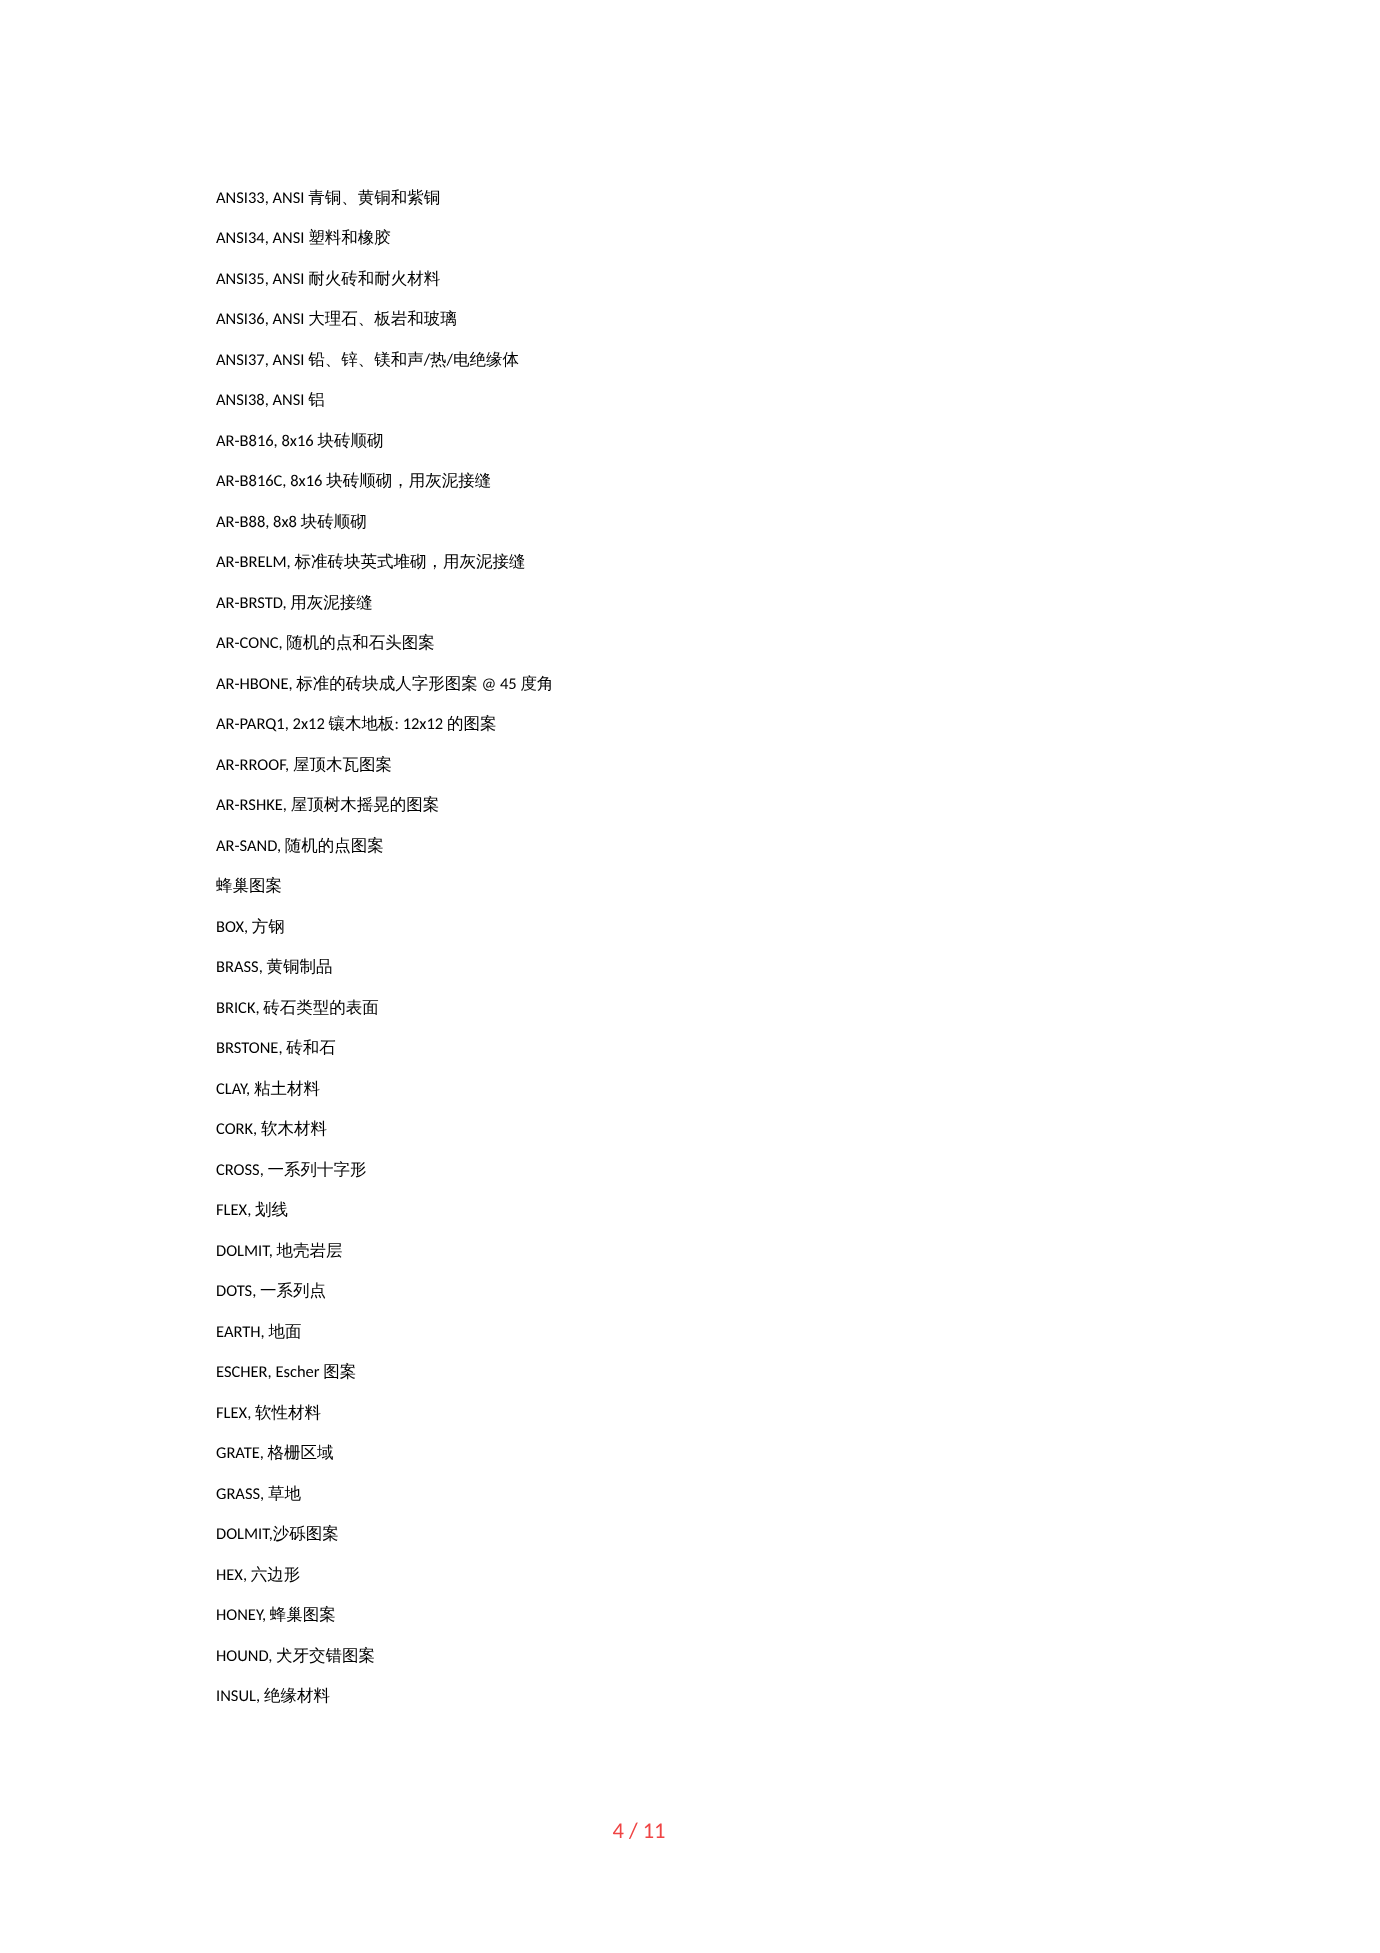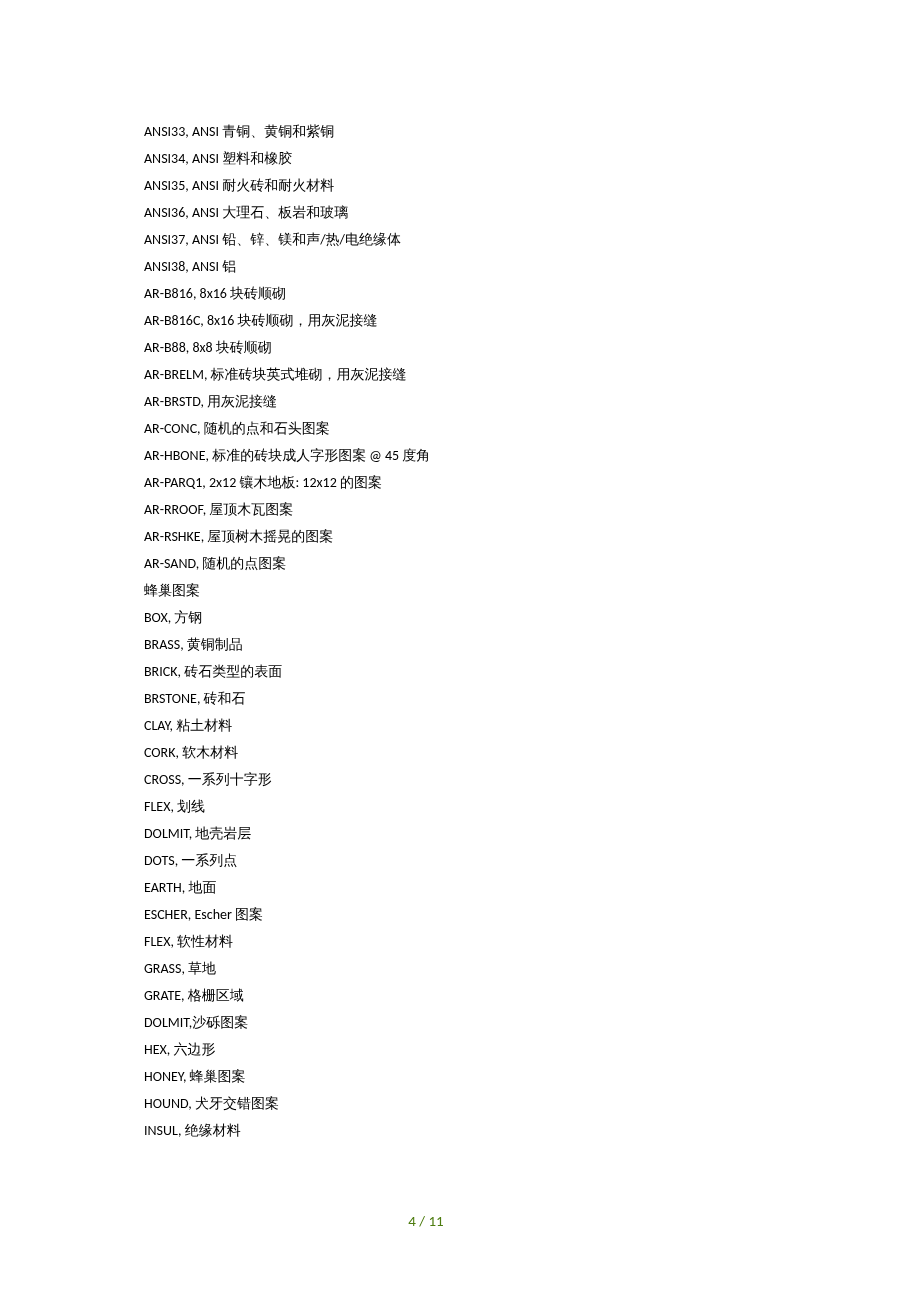--- a/index.html
+++ b/index.html
@@ -10,32 +10,32 @@
     width: 920px;
     height: 1302px;
     position: relative;
     color: #000000;
   }
   .page {
     padding: 118px 0 0 144px;
     box-sizing: border-box;
   }
   .line {
-    font-size: 14px;
+    font-size: 11px;
     line-height: 27px;
     white-space: pre;
   }
   .footer {
     position: absolute;
     bottom: 72px;
     left: 0;
     width: 852px;
     text-align: center;
     font-size: 15px;
-    color: #4d7c0f;
+    color: #ef4444;
   }
 </style>
 </head>
 <body>
 
 <div class="page">
   <div id="lines-container">
       <div class="line">ANSI33, ANSI 青铜、黄铜和紫铜</div>
       <div class="line">ANSI34, ANSI 塑料和橡胶</div>
       <div class="line">ANSI35, ANSI 耐火砖和耐火材料</div>
@@ -60,22 +60,22 @@
       <div class="line">BRSTONE, 砖和石</div>
       <div class="line">CLAY, 粘土材料</div>
       <div class="line">CORK, 软木材料</div>
       <div class="line">CROSS, 一系列十字形</div>
       <div class="line">FLEX, 划线</div>
       <div class="line">DOLMIT, 地壳岩层</div>
       <div class="line">DOTS, 一系列点</div>
       <div class="line">EARTH, 地面</div>
       <div class="line">ESCHER, Escher 图案</div>
       <div class="line">FLEX, 软性材料</div>
+      <div class="line">GRATE, 格栅区域</div>
       <div class="line">GRASS, 草地</div>
-      <div class="line">GRATE, 格栅区域</div>
       <div class="line">DOLMIT,沙砾图案</div>
       <div class="line">HEX, 六边形</div>
       <div class="line">HONEY, 蜂巢图案</div>
       <div class="line">HOUND, 犬牙交错图案</div>
       <div class="line">INSUL, 绝缘材料</div>
     </div>
 </div>
 
 <div class="footer">
   <span>4 / 11</span>

